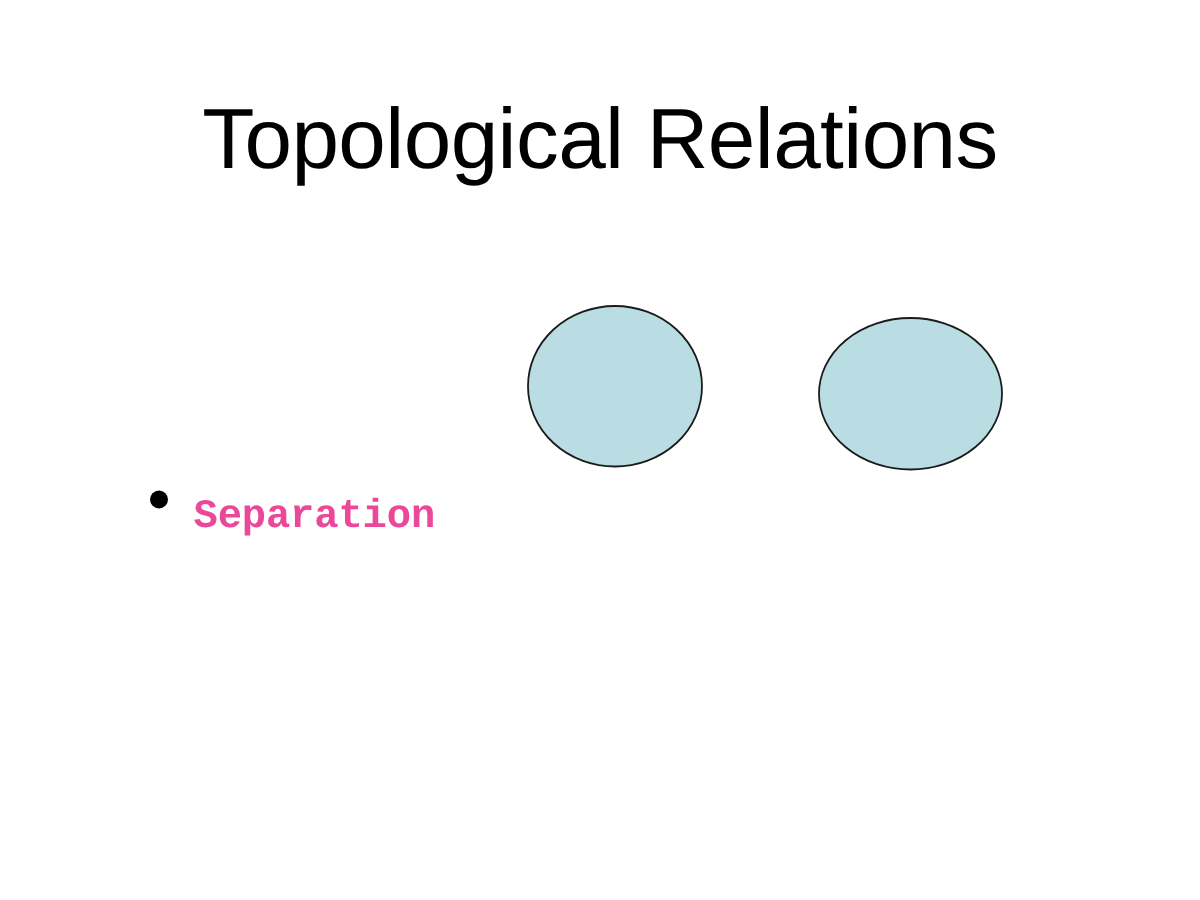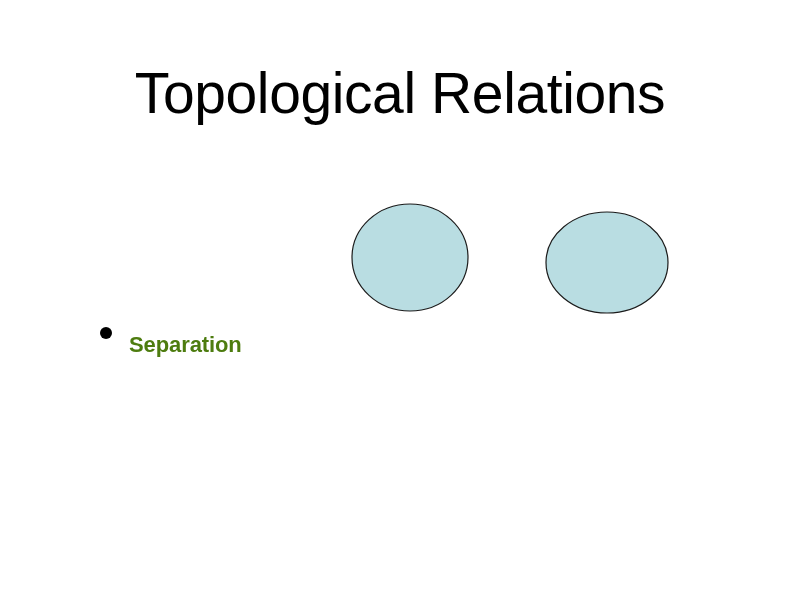--- a/index.html
+++ b/index.html
@@ -54,24 +54,24 @@
     width: 12px;
     height: 12px;
     border-radius: 50%;
     background: #000000;
     margin-top: 5px;
     margin-right: 17px;
     flex: 0 0 auto;
   }
 
   .bullet-label {
-    font-family: Liberation Sans, sans-serif;
-    font-size: 22px;
+    font-family: Liberation Mono, monospace;
+    font-size: 27px;
     font-weight: bold;
-    color: #4d7c0f;
+    color: #ec4899;
     line-height: 30px;
     margin-top: 8px;
     white-space: nowrap;
     letter-spacing: -0.1px;
   }
 
   
   #shapes-layer {
     position: absolute;
     left: 0;

